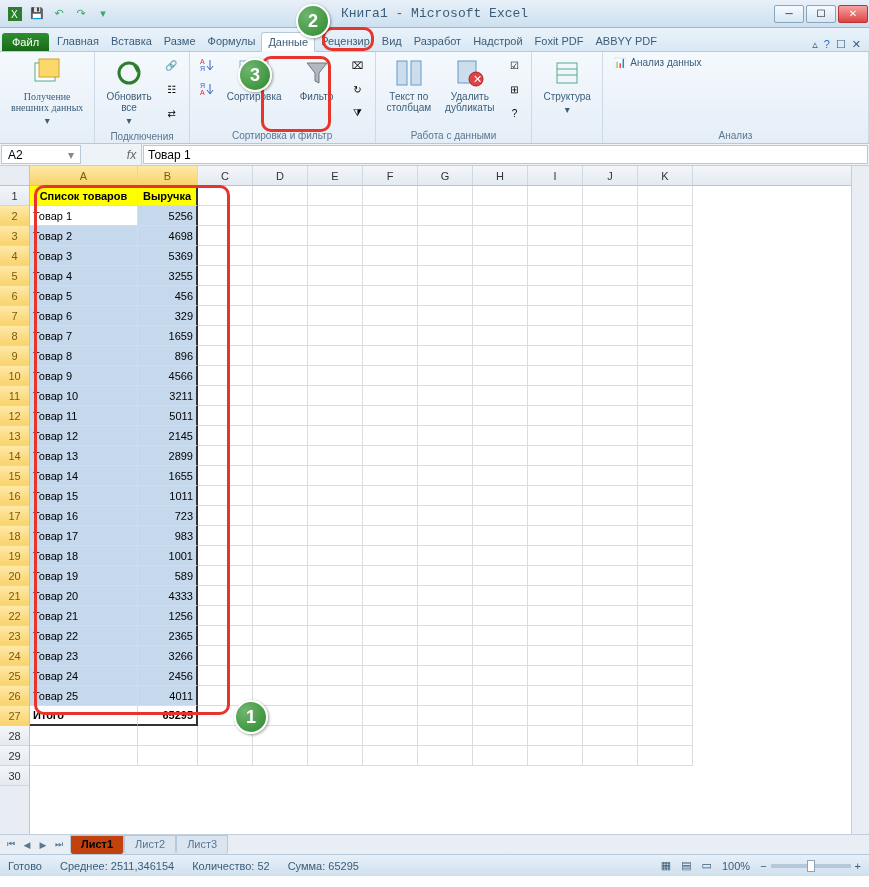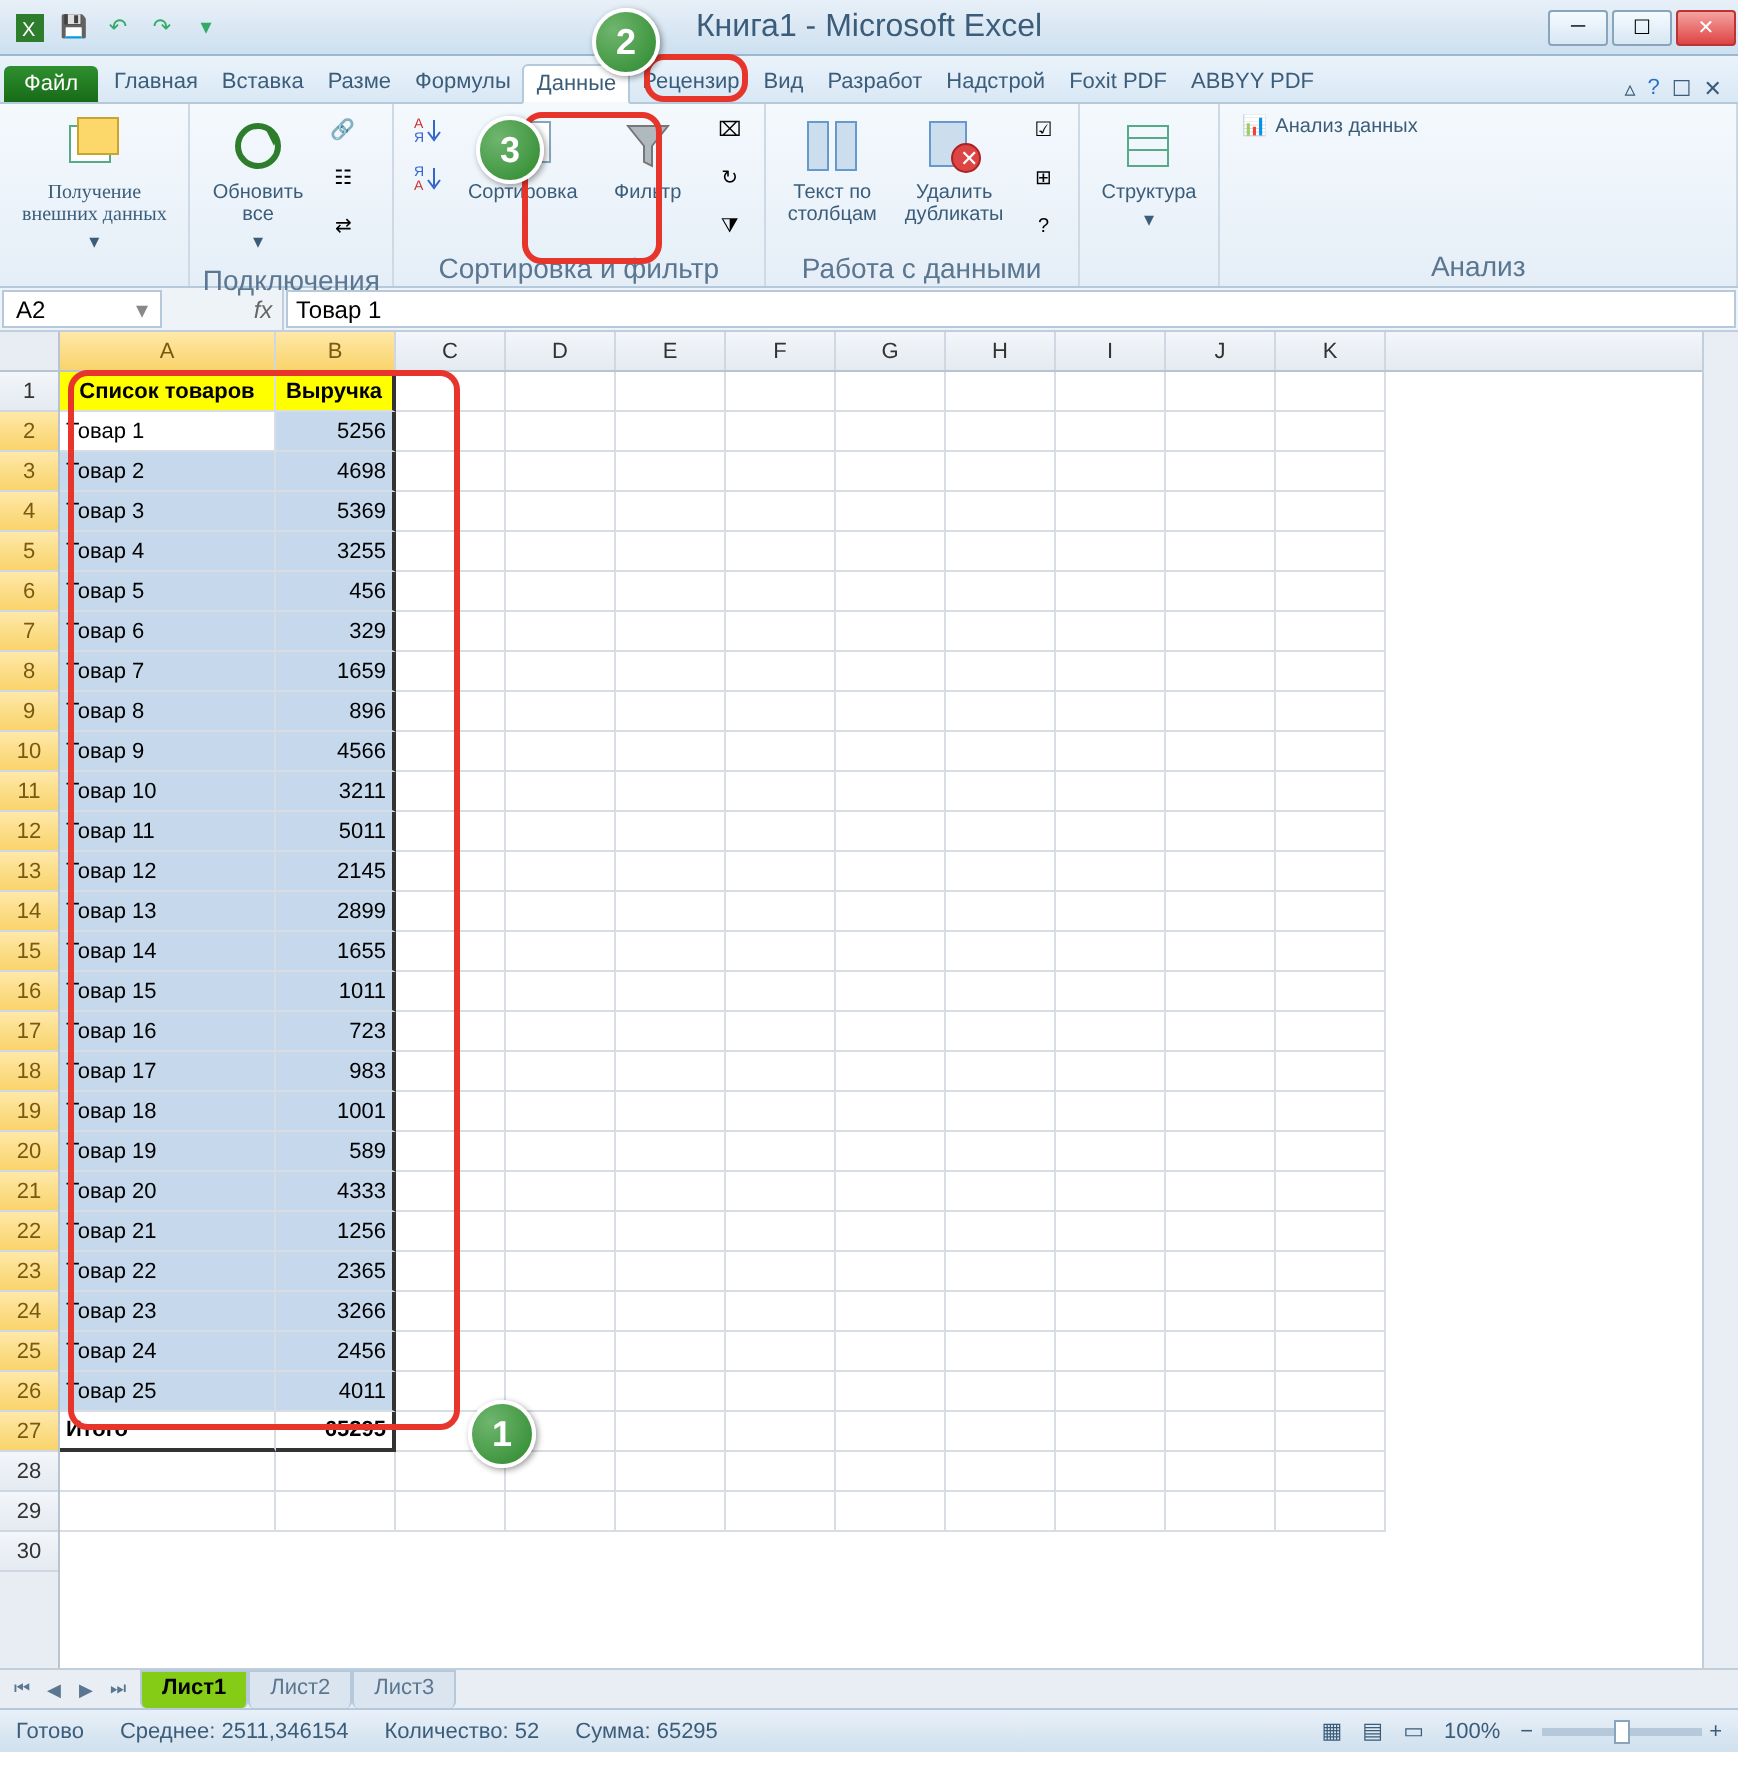--- a/index.html
+++ b/index.html
@@ -2,37 +2,37 @@
 <html><head>
 <meta charset="utf-8">
 <style>
 * { box-sizing: border-box; margin: 0; padding: 0; font-family: "Segoe UI", Tahoma, sans-serif; }
 body { background: #fff; width: 869px; height: 887px; overflow: hidden; position: relative; }
 
 
 .titlebar { height: 28px; background: linear-gradient(#e8f0f8,#cde0f0); display: flex; align-items: center; border-bottom: 1px solid #9db8ce; position: relative; }
 .titlebar .qat { display: flex; gap: 4px; padding: 0 6px; align-items: center; }
 .titlebar .qat .qbtn { width: 18px; height: 18px; display: flex; align-items: center; justify-content: center; font-size: 11px; color: #3a6; }
-.titlebar .title { position: absolute; left: 50%; transform: translateX(-50%); font-size: 16px; color: #3b5d7a; }
+.titlebar .title { position: absolute; left: 50%; transform: translateX(-50%); font-size: 13px; color: #3b5d7a; font-family: Liberation Mono, monospace; }
 .titlebar .winbtns { margin-left: auto; display: flex; }
 .titlebar .winbtns div { width: 30px; height: 18px; margin: 0 1px; border: 1px solid #8aa5bb; background: linear-gradient(#f5fbff,#d7e7f3); border-radius: 2px; display:flex;align-items:center;justify-content:center;font-size:10px;}
 .titlebar .winbtns .close { background: linear-gradient(#f5a3a0,#d44); border-color:#b33; color:#fff;}
 
 
 .tabs { height: 24px; background: linear-gradient(#eaf3fb,#d9e8f5); display: flex; align-items: flex-end; padding-left: 2px; font-size: 11px; border-bottom: 1px solid #b5c9db; position: relative;}
 .tabs .file { background: linear-gradient(#2f8f2f,#176b17); color:#fff; padding: 3px 10px; border-radius: 3px 3px 0 0; margin-right: 2px;}
 .tabs .tab { padding: 3px 6px; color: #3b5d7a; cursor: pointer; white-space: nowrap;}
 .tabs .tab.active { background: #f4f9fd; border: 1px solid #b5c9db; border-bottom: 1px solid #f4f9fd; border-radius: 3px 3px 0 0; margin-bottom: -1px;}
 .tabs .help { margin-left: auto; display:flex; gap:6px; padding-right:8px; font-size:11px; color:#3b5d7a;}
 
 
 .ribbon { height: 92px; background: linear-gradient(#f4f9fd,#e5eef7); border-bottom: 1px solid #b5c9db; display: flex; }
 .group { border-right: 1px solid #cdd9e5; padding: 2px 6px 0 6px; display: flex; flex-direction: column; }
 .group .body { flex: 1; display: flex; align-items: flex-start; gap: 4px; }
-.group .label { font-size: 14px; color: #5a7690; text-align: center; padding: 2px 0; }
+.group .label { font-size: 10px; color: #5a7690; text-align: center; padding: 2px 0; }
 .bigbtn { display: flex; flex-direction: column; align-items: center; justify-content: flex-start; padding: 2px 4px; gap: 2px; font-size: 10px; color: #3b5d7a; text-align: center; min-width: 52px; border: 1px solid transparent; border-radius: 3px; }
 .bigbtn .ico { width: 32px; height: 32px; display:flex;align-items:center;justify-content:center; }
 .smallstack { display: flex; flex-direction: column; gap: 2px; }
 .smallbtn { width: 22px; height: 22px; display:flex;align-items:center;justify-content:center; border:1px solid transparent; border-radius:2px; font-size:10px;}
 
 
 .fbar { height: 22px; display: flex; align-items: stretch; border-bottom: 1px solid #c1cedd; background: #eef3f8; font-size: 12px;}
 .fbar .namebox { width: 80px; border-right: 1px solid #c1cedd; background:#fff; display:flex;align-items:center;padding:0 6px; margin:1px; border:1px solid #b5c9db;}
 .fbar .fx { width: 20px; display:flex;align-items:center;justify-content:center; font-style:italic; color:#666; border-right:1px solid #c1cedd;}
 .fbar .formula { flex:1; background:#fff; margin:1px; border:1px solid #b5c9db; padding:0 4px; display:flex;align-items:center;}
@@ -56,21 +56,21 @@
 .hdr-cell { background: #ffff00; font-weight: bold; justify-content:center;}
 .sel { background: #c6d9ec; }
 .active { background: #fff !important; }
 .bold { font-weight: bold; }
 .thick-border { border-right: 2px solid #333 !important; }
 .thick-bottom { border-bottom: 2px solid #333 !important; }
 
 
 .vscroll { width: 18px; background:#e9eef4; border-left:1px solid #c1cedd;}
 .hscroll-area { height: 20px; display:flex; background:#e9eef4; border-top:1px solid #c1cedd;}
-.sheet-tab { font-size:11px; padding: 2px 10px; background:#84cc16; border:1px solid #b5c9db; border-bottom:none; border-radius:0 0 3px 3px; margin-top:0;}
+.sheet-tab { font-size:11px; padding: 2px 10px; background:#c2410c; border:1px solid #b5c9db; border-bottom:none; border-radius:0 0 3px 3px; margin-top:0;}
 .sheet-tab.inactive { background:#dbe5ef; color:#5a7690;}
 .sheet-nav { display:flex; gap:2px; padding:0 4px; align-items:center;}
 .sheet-nav div { width:14px;height:14px;font-size:9px;display:flex;align-items:center;justify-content:center;color:#5a7690;}
 
 
 .status { height: 22px; background: linear-gradient(#e8f0f8,#cfe0ee); border-top:1px solid #b5c9db; display:flex;align-items:center; font-size:11px; color:#3b5d7a; padding:0 8px; gap:18px;}
 .status .right { margin-left:auto; display:flex; gap:10px; align-items:center;}
 .zoom { display:flex;align-items:center;gap:4px;}
 .zoom .track { width:80px;height:4px;background:#b5c9db;position:relative;}
 .zoom .thumb { width:8px;height:12px;background:#fff;border:1px solid #8aa5bb;position:absolute;top:-4px;left:36px;}

